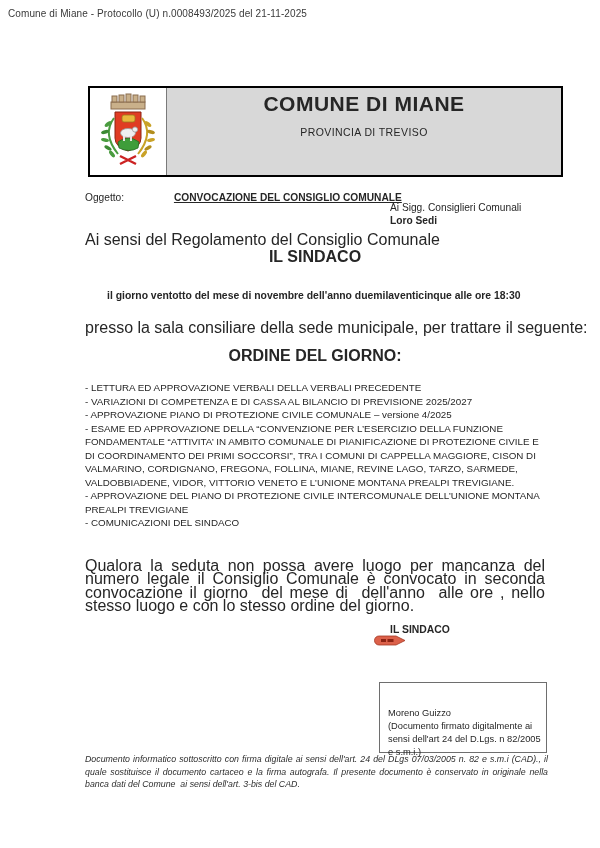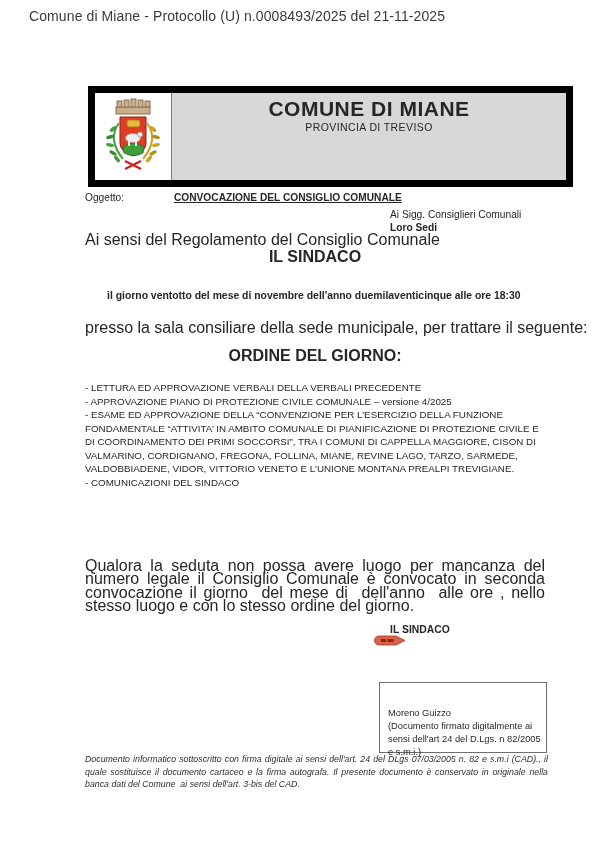--- a/index.html
+++ b/index.html
@@ -5,47 +5,47 @@
   html,body{margin:0;padding:0;background:#ffffff;}
   .page{
     position:relative;
     width:600px;height:848px;
     background:#ffffff;
     font-family:"Liberation Sans", sans-serif;
     color:#262626;
     overflow:hidden;
   }
   .protocol{
-    position:absolute;left:29px;top:8px;
-    font-size:14px;color:#3a3a3a;letter-spacing:.1px;
+    position:absolute;left:8px;top:8px;
+    font-size:10px;color:#3a3a3a;letter-spacing:.1px;
   }
   
   .header-box{
     position:absolute;left:88px;top:86px;width:471px;height:87px;
-    border:7px solid #000000;display:flex;background:#404040;
+    border:2px solid #000000;display:flex;background:#404040;
   }
   .crest-cell{
     width:76px;border-right:1px solid #7a7a7a;
     display:flex;align-items:center;justify-content:center;background:#ffffff;
   }
   .title-cell{
     flex:1;background:#d8d8d8;
     display:flex;flex-direction:column;align-items:center;
     padding-top:5px;
   }
   .muni-name{font-size:21px;font-weight:bold;letter-spacing:.5px;line-height:22px;}
-  .province{font-size:10.5px;letter-spacing:.4px;margin-top:1px;}
+  .province{font-size:10.5px;letter-spacing:.4px;margin-top:11px;}
   .doc-type{font-size:12.5px;font-weight:bold;letter-spacing:.3px;margin-top:auto;margin-bottom:9px;}
   
   .abs{position:absolute;}
   .txt{font-size:16px;line-height:13.4px;}
   .bold{font-weight:bold;}
   .subject{left:85px;top:192px;font-size:10.2px;}
   .subject .subj-value{font-weight:bold;text-decoration:underline;margin-left:47px;}
-  .recipients{left:390px;top:208px;font-size:10.2px;line-height:13.4px;}
+  .recipients{left:390px;top:201px;font-size:10.2px;line-height:13.4px;}
   .intro{left:85px;top:233px;}
   .center-line{left:85px;width:460px;text-align:center;}
   .mayor-heading{top:250px;}
   .convocation{left:85px;top:263px;}
   .date-line{left:107px;top:290px;font-weight:bold;font-size:10.4px;}
   .venue-line{left:85px;top:321px;}
   .agenda-heading{top:333px;margin-top:16px;}
   .agenda{left:85px;top:381px;width:466px;font-size:9.8px;line-height:13.5px;}
   .second-call{left:85px;top:559px;width:460px;text-align:justify;}
   .sig-heading{left:330px;top:624px;width:180px;text-align:center;font-weight:bold;font-size:10.4px;}
@@ -131,22 +131,24 @@
 
 
   <div class="abs date-line">il giorno ventotto del mese di novembre dell'anno duemilaventicinque alle ore 18:30</div>
 
   <div class="abs txt venue-line">presso la sala consiliare della sede municipale, per trattare il seguente:</div>
 
   <div class="abs txt center-line agenda-heading bold">ORDINE DEL GIORNO:</div>
 
   <div class="abs agenda">
     <div>- LETTURA ED APPROVAZIONE VERBALI DELLA VERBALI PRECEDENTE</div>
+    <div>- VARIAZIONI DI COMPETENZA E DI CASSA AL BILANCIO DI PREVISIONE 2025/2027</div>
     <div>- APPROVAZIONE PIANO DI PROTEZIONE CIVILE COMUNALE – versione 4/2025</div>
     <div>- ESAME ED APPROVAZIONE DELLA “CONVENZIONE PER L’ESERCIZIO DELLA FUNZIONE FONDAMENTALE “ATTIVITA’ IN AMBITO COMUNALE DI PIANIFICAZIONE DI PROTEZIONE CIVILE E DI COORDINAMENTO DEI PRIMI SOCCORSI”, TRA I COMUNI DI CAPPELLA MAGGIORE, CISON DI VALMARINO, CORDIGNANO, FREGONA, FOLLINA, MIANE, REVINE LAGO, TARZO, SARMEDE, VALDOBBIADENE, VIDOR, VITTORIO VENETO E L’UNIONE MONTANA PREALPI TREVIGIANE.</div>
+    <div>- APPROVAZIONE DEL PIANO DI PROTEZIONE CIVILE INTERCOMUNALE DELL’UNIONE MONTANA PREALPI TREVIGIANE</div>
     <div>- COMUNICAZIONI DEL SINDACO</div>
   </div>
 
   <div class="abs txt second-call">Qualora la seduta non possa avere luogo per mancanza del numero legale il Consiglio Comunale è convocato in seconda convocazione il giorno &nbsp;del mese di &nbsp;dell'anno &nbsp;alle ore , nello stesso luogo e con lo stesso ordine del giorno.</div>
 
   <div class="abs sig-heading">IL SINDACO</div>
 
   <svg class="abs stamp" viewBox="0 0 32 11">
     <path d="M5 1 H22 L31 5.5 L22 10 H5 A4.5 4.5 0 0 1 5 1 Z" fill="#dc614a" stroke="#a33723" stroke-width="0.8"></path>
     <rect x="7" y="4" width="5" height="3" fill="#8c2313"></rect>

